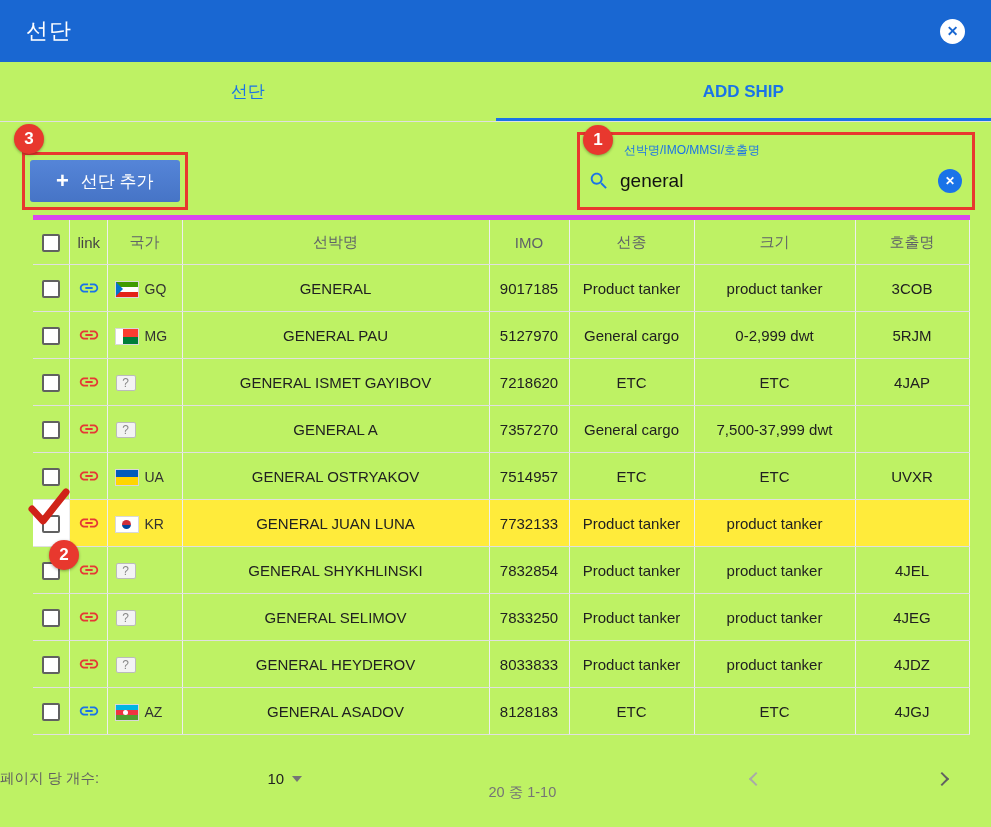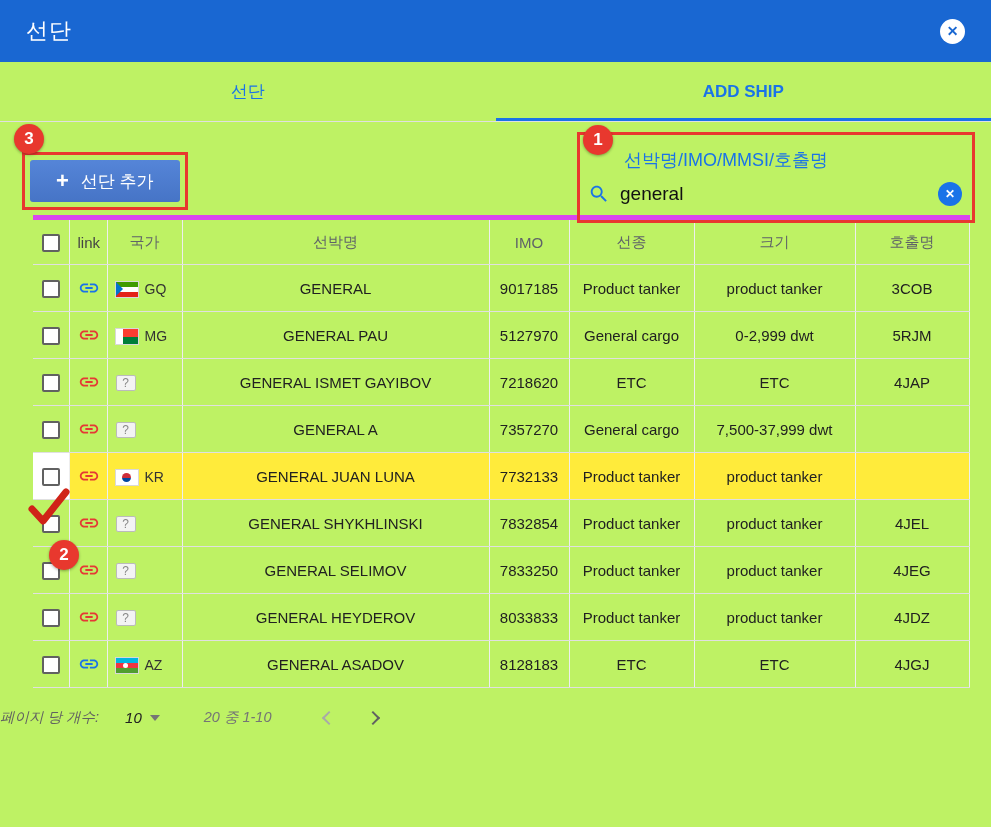--- a/index.html
+++ b/index.html
@@ -29,21 +29,21 @@
   .toolbar { display:flex; justify-content:space-between; align-items:flex-start; padding:10px 16px 0 22px; height:88px; }
   .red-box { border:3px solid var(--annotation-red,#e8382e); }
   .add-box { margin-top:20px; padding:5px; }
   .add-btn {
     border:none; cursor:pointer; color:#fff; font-family:inherit;
     background:linear-gradient(#5585d8, #4674c6); border-radius:3px;
     font-size:17px; padding:9px 26px; display:flex; align-items:center; gap:12px; height:42px;
   }
   .add-btn .plus { font-size:22px; font-weight:bold; line-height:1; }
   .search-outline { width:398px; padding:5px 10px 8px 8px; }
-  .search-label { color:var(--accent-blue,#1a73e8); font-size:18px; margin:8px 0 4px 36px; }
+  .search-label { color:var(--accent-blue,#1a73e8); font-size:12px; margin:2px 0 4px 36px; }
   .search-row { display:flex; align-items:center; gap:10px; height:36px; }
   .search-icon { flex:0 0 auto; display:flex; }
   .search-input {
     flex:1; border:none; outline:none; font-size:19px; color:#111; font-family:inherit;
     padding:0; background:transparent; min-width:0;
   }
   .clear-btn {
     flex:0 0 auto; width:24px; height:24px; border-radius:50%; background:var(--accent-blue,#1a73e8);
     color:#fff; font-size:12px; font-weight:bold; display:flex; align-items:center; justify-content:center; cursor:pointer;
   }
@@ -81,24 +81,24 @@
   .flag-KR::before { content:''; position:absolute; left:50%; top:50%; width:9px; height:9px; margin:-4.5px 0 0 -4.5px;
     border-radius:50%; background:linear-gradient(to bottom,#cd2e3a 50%,#0047a0 50%); }
   .flag-AZ { background:linear-gradient(to bottom,#00b5e2 0 33%,#ef3340 33% 66%,#509e2f 66%); }
   .flag-AZ::before { content:''; position:absolute; left:45%; top:50%; width:5px; height:5px; margin:-2.5px;
     border-radius:50%; background:#fff; }
   .flag-unknown {
     display:inline-block; width:20px; height:16px; border:1px solid #bbb; background:#f3f3f3;
     color:#888; font-size:12px; text-align:center; line-height:15px; border-radius:2px; vertical-align:middle;
   }
   
-  .footer { display:flex; align-items:center; justify-content:flex-start; padding:20px 44px 0 0; color:#616161; font-size:14.5px;font-style:italic; }
+  .footer { display:flex; align-items:center; justify-content:space-between; padding:20px 44px 0 0; color:#616161; font-size:14.5px; }
   .per-page-select { display:flex; align-items:center; gap:8px; color:#212121; font-size:15px; margin:0 44px 0 26px; cursor:pointer; }
   .caret-down { width:0; height:0; border-left:5px solid transparent; border-right:5px solid transparent; border-top:6px solid #757575; }
-  .range { color:#757575; margin-right:52px; }
+  .range { color:#757575; margin-right:52px;margin-top:28px; }
   .chev { width:10px; height:10px; border-top:2px solid #616161; border-right:2px solid #616161; display:inline-block; cursor:pointer; }
   .chev-left { transform:rotate(-135deg); border-color:#a9a9a9; margin-right:34px; }
   .chev-right { transform:rotate(45deg); }
   
   .annot-circle {
     position:absolute; width:30px; height:30px; border-radius:50%;
     background:var(--annotation-red,#e8382e); color:#fff; font-size:17px; font-weight:bold;
     display:flex; align-items:center; justify-content:center; z-index:6; box-shadow:0 1px 3px rgba(0,0,0,.35);
   }
   .annot-1 { left:583px; top:125px; }
@@ -228,20 +228,36 @@
               </svg>
       </span>
     </td>
     <td class="c-flag"><span class="flag-unknown">?</span></td>
     <td class="c-name">GENERAL A</td>
     <td class="c-imo">7357270</td>
     <td class="c-type">General cargo</td>
     <td class="c-size">7,500-37,999 dwt</td>
     <td class="c-call"></td>
   </tr>
+        <tr>
+    <td class="c-check"><span class="checkbox"></span></td>
+    <td class="c-link">
+      <span class="link-icon link-red">
+        <svg width="22" height="22" viewBox="0 0 24 24" fill="currentColor">
+                <path d="M3.9 12c0-1.71 1.39-3.1 3.1-3.1h4V7H7c-2.76 0-5 2.24-5 5s2.24 5 5 5h4v-1.9H7c-1.71 0-3.1-1.39-3.1-3.1zM8 13h8v-2H8v2zm9-6h-4v1.9h4c1.71 0 3.1 1.39 3.1 3.1s-1.39 3.1-3.1 3.1h-4V17h4c2.76 0 5-2.24 5-5s-2.24-5-5-5z"></path>
+              </svg>
+      </span>
+    </td>
+    <td class="c-flag"><span class="flag flag-UA"></span><span class="flag-code">UA</span></td>
+    <td class="c-name">GENERAL OSTRYAKOV</td>
+    <td class="c-imo">7514957</td>
+    <td class="c-type">ETC</td>
+    <td class="c-size">ETC</td>
+    <td class="c-call">UVXR</td>
+  </tr>
         <tr class="highlight">
     <td class="c-check"><span class="checkbox"></span></td>
     <td class="c-link">
       <span class="link-icon link-red">
         <svg width="22" height="22" viewBox="0 0 24 24" fill="currentColor">
                 <path d="M3.9 12c0-1.71 1.39-3.1 3.1-3.1h4V7H7c-2.76 0-5 2.24-5 5s2.24 5 5 5h4v-1.9H7c-1.71 0-3.1-1.39-3.1-3.1zM8 13h8v-2H8v2zm9-6h-4v1.9h4c1.71 0 3.1 1.39 3.1 3.1s-1.39 3.1-3.1 3.1h-4V17h4c2.76 0 5-2.24 5-5s-2.24-5-5-5z"></path>
               </svg>
       </span>
     </td>
     <td class="c-flag"><span class="flag flag-KR"></span><span class="flag-code">KR</span></td>

